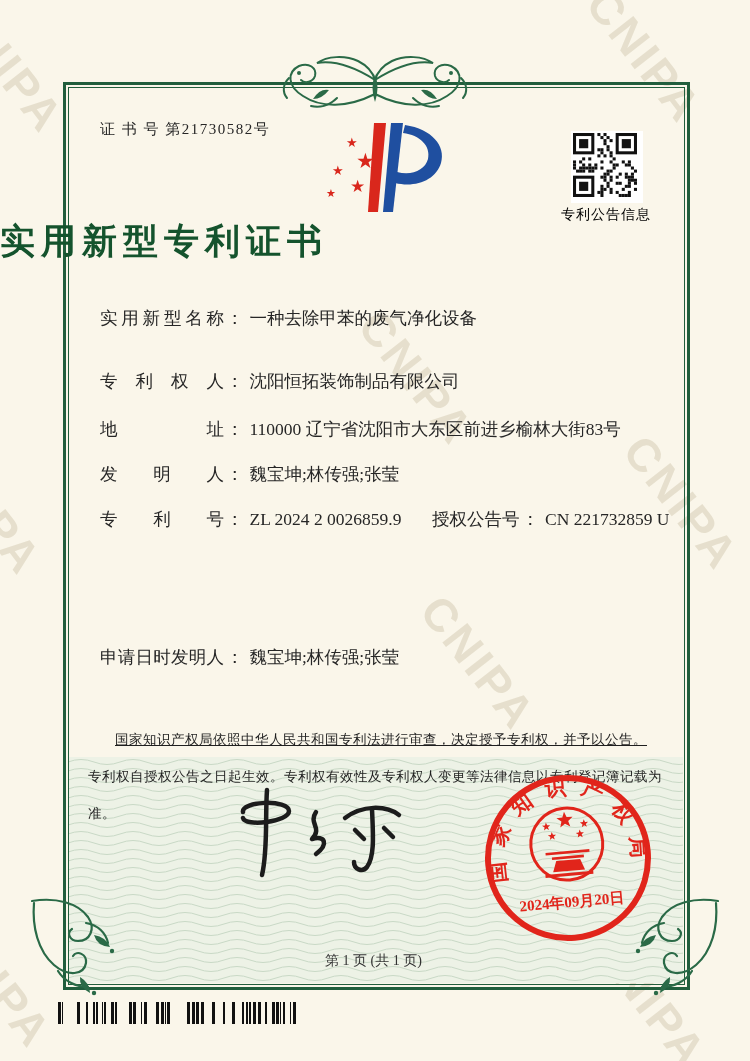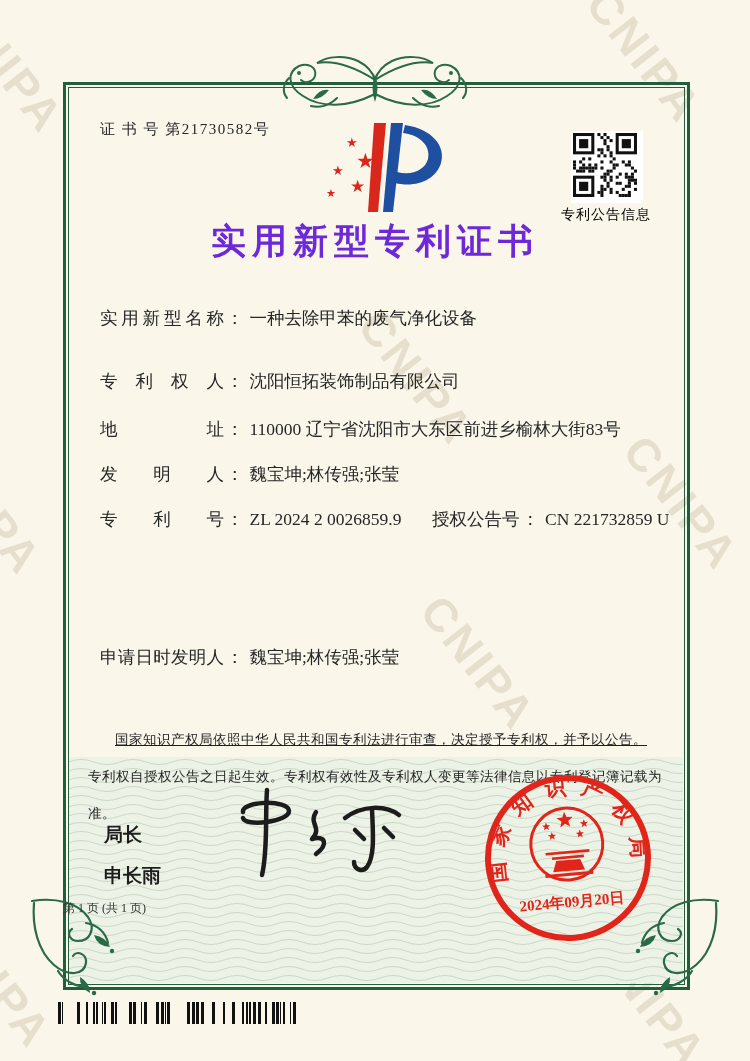--- a/index.html
+++ b/index.html
@@ -27,44 +27,44 @@
   .logo .star{position:absolute;color:#d9271c;line-height:1;}
   .st1{left:36px;top:18px;font-size:13px;}
   .st2{left:46px;top:33px;font-size:21px;}
   .st3{left:22px;top:46px;font-size:13px;}
   .st4{left:40px;top:60px;font-size:17px;}
   .st5{left:16px;top:70px;font-size:11px;}
   .qr-box{position:absolute;left:571px;top:131px;width:68px;height:68px;background:#fff;
           padding:2px;z-index:5;}
   .qr-caption{position:absolute;left:541px;top:206px;width:130px;text-align:center;
               font-size:14px;letter-spacing:1px;color:#000000;z-index:5;}
-  .title{position:absolute;left:0;top:218px;width:750px;text-align:center;font-size:35px;
-         font-weight:700;letter-spacing:6px;color:#6d28d9;z-index:5;}
+  .title{position:absolute;left:0;top:218px;width:750px;text-align:left;font-size:35px;
+         font-weight:700;letter-spacing:6px;color:#14532d;z-index:5;}
 
   
   .row{position:absolute;left:100px;width:568px;font-size:17.5px;white-space:nowrap;z-index:5;}
   .lbl{display:inline-block;width:124px;text-align:justify;text-align-last:justify;vertical-align:top;}
   .colon{margin:0 6px 0 2px;}
   .col2{position:absolute;left:332px;top:0;}
 
   
   .statement{position:absolute;left:88px;top:721px;width:578px;font-size:13.5px;
              line-height:37px;color:#1f1f1f;letter-spacing:.5px;z-index:5;}
   .statement .l1{text-indent:2em;text-decoration:underline;}
 
   
   .officer{position:absolute;left:104px;top:822px;z-index:6;
            font-family:"Liberation Sans","DejaVu Sans",sans-serif;
            font-size:19px;font-weight:600;color:#1d1d1d;}
   .officer div{margin-bottom:15px;}
   .signature{position:absolute;left:205px;top:778px;z-index:6;}
   .seal{position:absolute;left:482px;top:772px;z-index:7;transform:rotate(-5deg);}
 
-  .page-footer{position:absolute;left:63px;top:900px;width:621px;text-align:left;
-               font-size:12px;color:#333;z-index:5;}
+  .page-footer{position:absolute;left:63px;top:952px;width:621px;text-align:center;
+               font-size:14px;color:#333;z-index:5;}
   .barcode{position:absolute;left:58px;top:1002px;z-index:5;}
 </style>
 </head>
 <body>
 
 <div id="page">
 
   <span class="wm" style="left:-20px;top:-12px;">CNIPA</span>
   <span class="wm" style="left:618px;top:-22px;">CNIPA</span>
   <span class="wm" style="left:390px;top:300px;">CNIPA</span>
@@ -316,24 +316,20 @@
   </div>
   <div class="row" style="top:645px">
     <span class="lbl">申请日时发明人</span><span class="colon">：</span><span class="val">魏宝坤;林传强;张莹</span>
   </div>
 
   <div class="statement">
     <div class="l1">国家知识产权局依照中华人民共和国专利法进行审查，决定授予专利权，并予以公告。</div>
     <div class="l2">专利权自授权公告之日起生效。专利权有效性及专利权人变更等法律信息以专利登记簿记载为准。</div>
   </div>
 
-  <div class="officer">
-    <div>局长</div>
-    <div>申长雨</div>
-  </div>
 
   <svg class="signature" width="210" height="110" viewBox="0 0 210 110">
     <g stroke="#1c1c1c" stroke-width="4.5" fill="none" stroke-linecap="round" stroke-linejoin="round">
       <path d="M62,12 C60,40 63,72 57,97"></path>
       <path d="M38,34 C36,23 84,21 84,33 C84,44 40,49 38,40"></path>
       <path d="M111,34 C103,46 118,49 107,61 C120,57 124,66 111,76"></path>
       <path d="M140,40 C157,27 181,27 194,37"></path>
       <path d="M167,31 C168,55 170,78 162,89 C157,95 149,91 149,84"></path>
       <path d="M150,52 l9,9"></path>
       <path d="M179,50 l9,9"></path>

